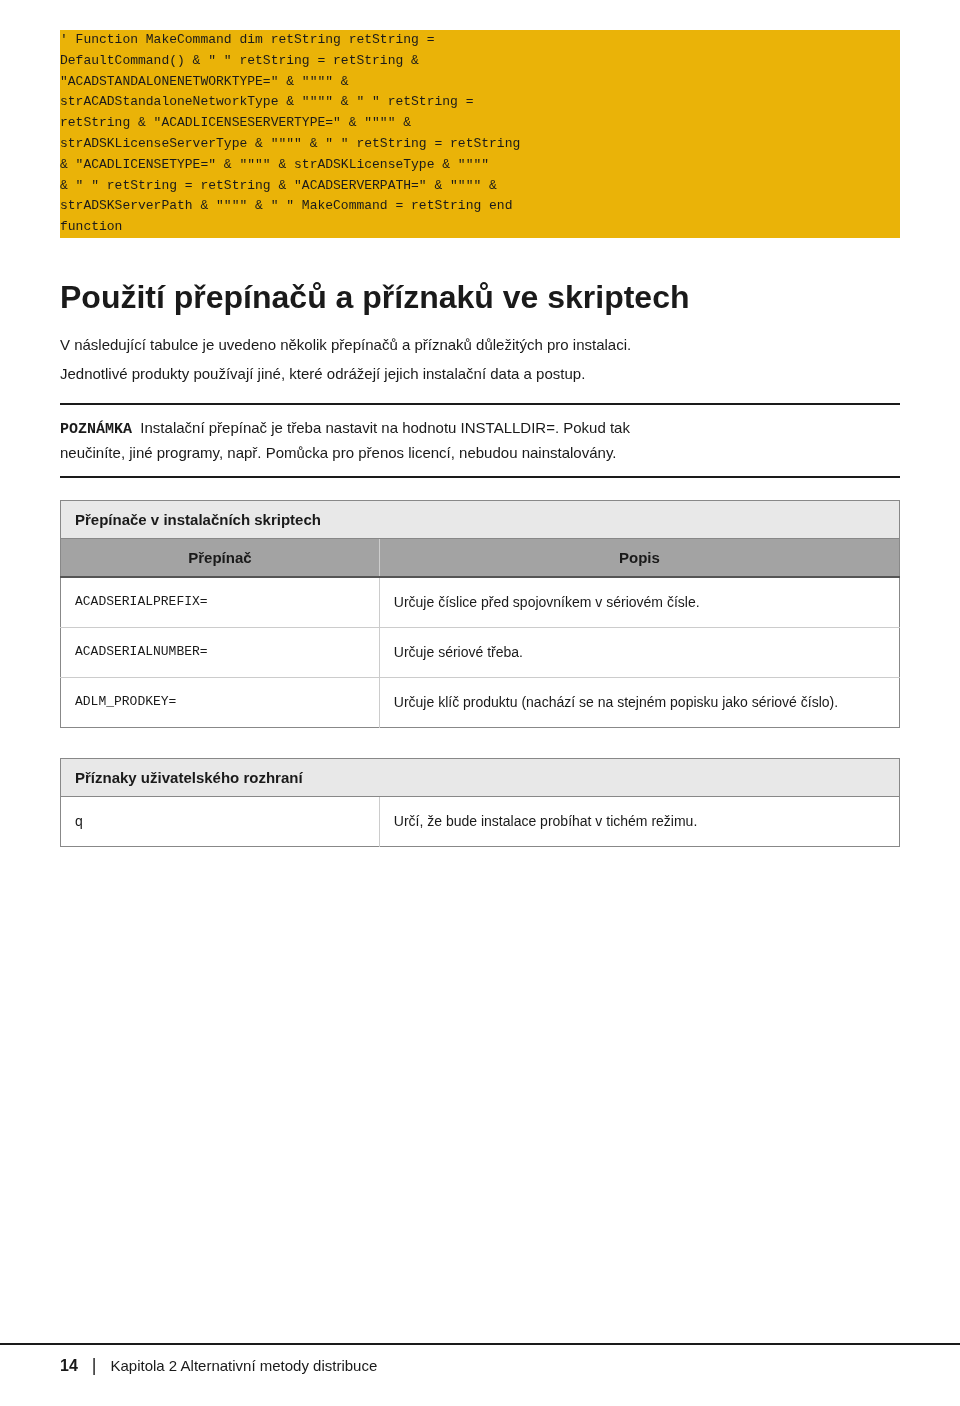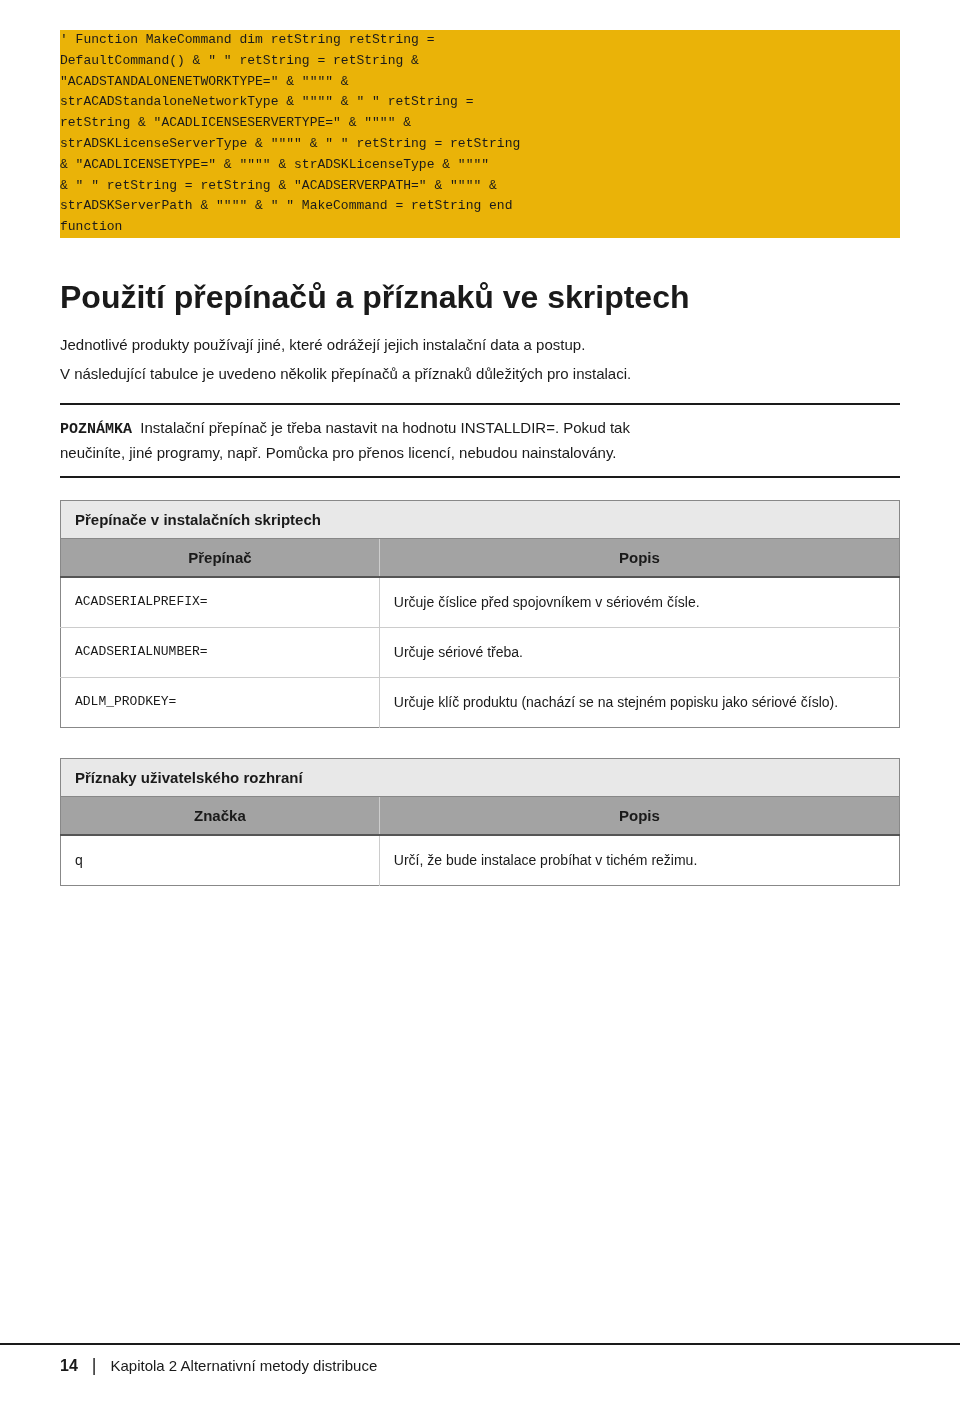--- a/index.html
+++ b/index.html
@@ -130,22 +130,22 @@
 strACADStandaloneNetworkType &amp; """" &amp; " " retString =
 retString &amp; "ACADLICENSESERVERTYPE=" &amp; """" &amp;
 strADSKLicenseServerType &amp; """" &amp; " " retString = retString
 &amp; "ACADLICENSETYPE=" &amp; """" &amp; strADSKLicenseType &amp; """"
 &amp; " " retString = retString &amp; "ACADSERVERPATH=" &amp; """" &amp;
 strADSKServerPath &amp; """" &amp; " " MakeCommand = retString end
 function</div>
 
   <h2 class="section-title">Použití přepínačů a příznaků ve skriptech</h2>
 
+  <p class="section-intro">V následující tabulce je uvedeno několik přepínačů a příznaků důležitých pro instalaci.</p>
   <p class="section-intro">Jednotlivé produkty používají jiné, které odrážejí jejich instalační data a postup.</p>
-  <p class="section-intro">V následující tabulce je uvedeno několik přepínačů a příznaků důležitých pro instalaci.</p>
 
   <div class="note-block">
     <span style="font-weight:bold;font-family:Liberation Mono, monospace;">POZNÁMKA</span>&nbsp;&nbsp;<span>Instalační přepínač je třeba nastavit na hodnotu INSTALLDIR=. Pokud tak</span><br>
     <span>neučiníte, jiné programy, např. Pomůcka pro přenos licencí, nebudou nainstalovány.</span>
   </div>
 
   <div class="table-section">
     <table class="table-container">
       <thead>
         <tr class="table-header-row">
@@ -172,24 +172,20 @@
         </tbody>
     </table>
   </div>
 
   <div class="table-section">
     <table class="table-container">
       <thead>
         <tr class="table-header-row">
           <td class="table-title-cell" colspan="2">Příznaky uživatelského rozhraní</td>
         </tr>
-        <tr>
-          <th class="table-col-header">Značka</th>
-          <th class="table-col-header">Popis</th>
-        </tr>
       </thead>
       <tbody id="table2-body">
       <tr class="table-data-row">
             <td style="font-family: Arial, sans-serif; font-size: 14px;">q</td>
             <td>Určí, že bude instalace probíhat v tichém režimu.</td>
           </tr>
         </tbody>
     </table>
   </div>
 

